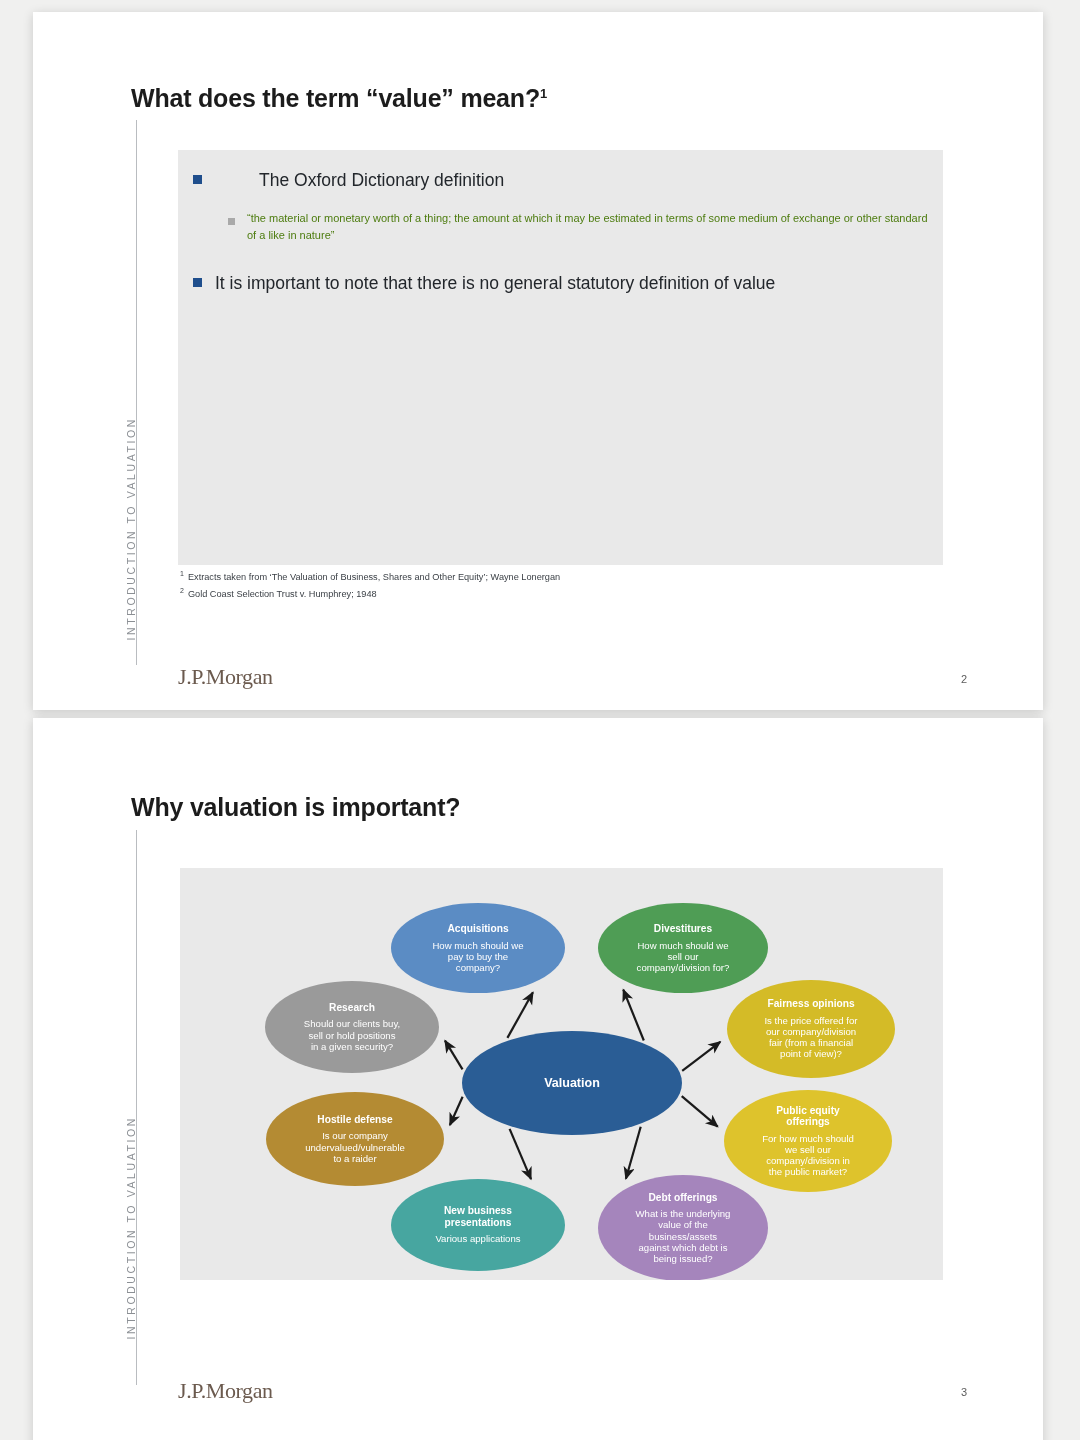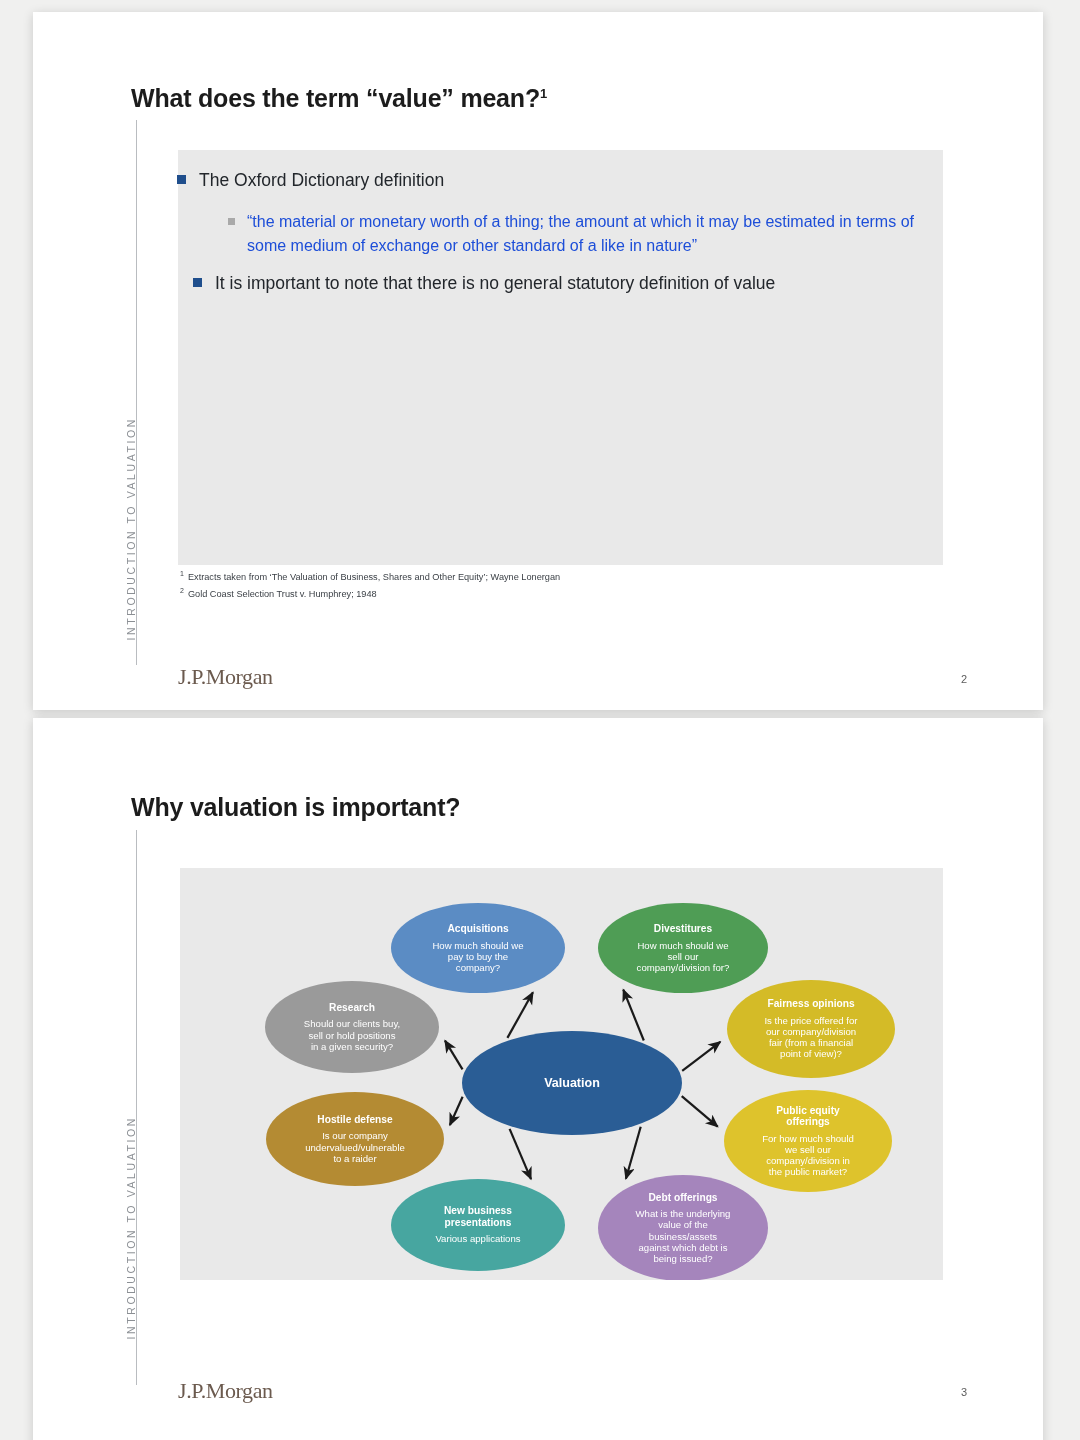--- a/index.html
+++ b/index.html
@@ -107,22 +107,22 @@
   .bullet-text {
     font-size: 17.5px;
     color: #22262b;
     line-height: 1.46;
   }
   .bullet-text .sup {
     font-size: 11px;
     vertical-align: super;
   }
   .bullet-text.sub {
-    font-size: 16px;
-    color: #1d4ed8;
+    font-size: 11px;
+    color: #4d7c0f;
     line-height: 1.52;
   }
 
   
   .footnotes {
     position: absolute;
     font-size: 9.2px;
     color: #3a3f45;
     line-height: 1.62;
   }
@@ -167,21 +167,21 @@
   <div class="slide" id="slide-1">
 
     <div class="slide-title" id="title-1"><span>What does the term “value” mean?</span><span class="sup">1</span></div>
 
     <div class="vrule" style="left:103px; top:108px; height:545px;"></div>
 
     <div class="section-label" style="left:92px; top:405px;">INTRODUCTION TO VALUATION</div>
 
     <div class="panel" style="left:145px; top:138px; width:765px; height:415px;"></div>
 
-    <div class="bullet-row" style="left:144px; top:156px; width:720px;">
+    <div class="bullet-row" style="left:160px; top:156px; width:720px;gap:44px;">
       <div class="bullet-sq"></div>
       <div class="bullet-text">The Oxford Dictionary definition</div>
     </div>
 
     <div class="bullet-row" style="left:195px; top:198px; width:700px;">
       <div class="bullet-sq sub"></div>
       <div class="bullet-text sub">“the material or monetary worth of a thing; the amount at which it may be estimated in terms of some medium of exchange or other standard of a like in nature”</div>
     </div>
 
     <div class="bullet-row" style="left:160px; top:259px; width:720px;text-align:right;">

